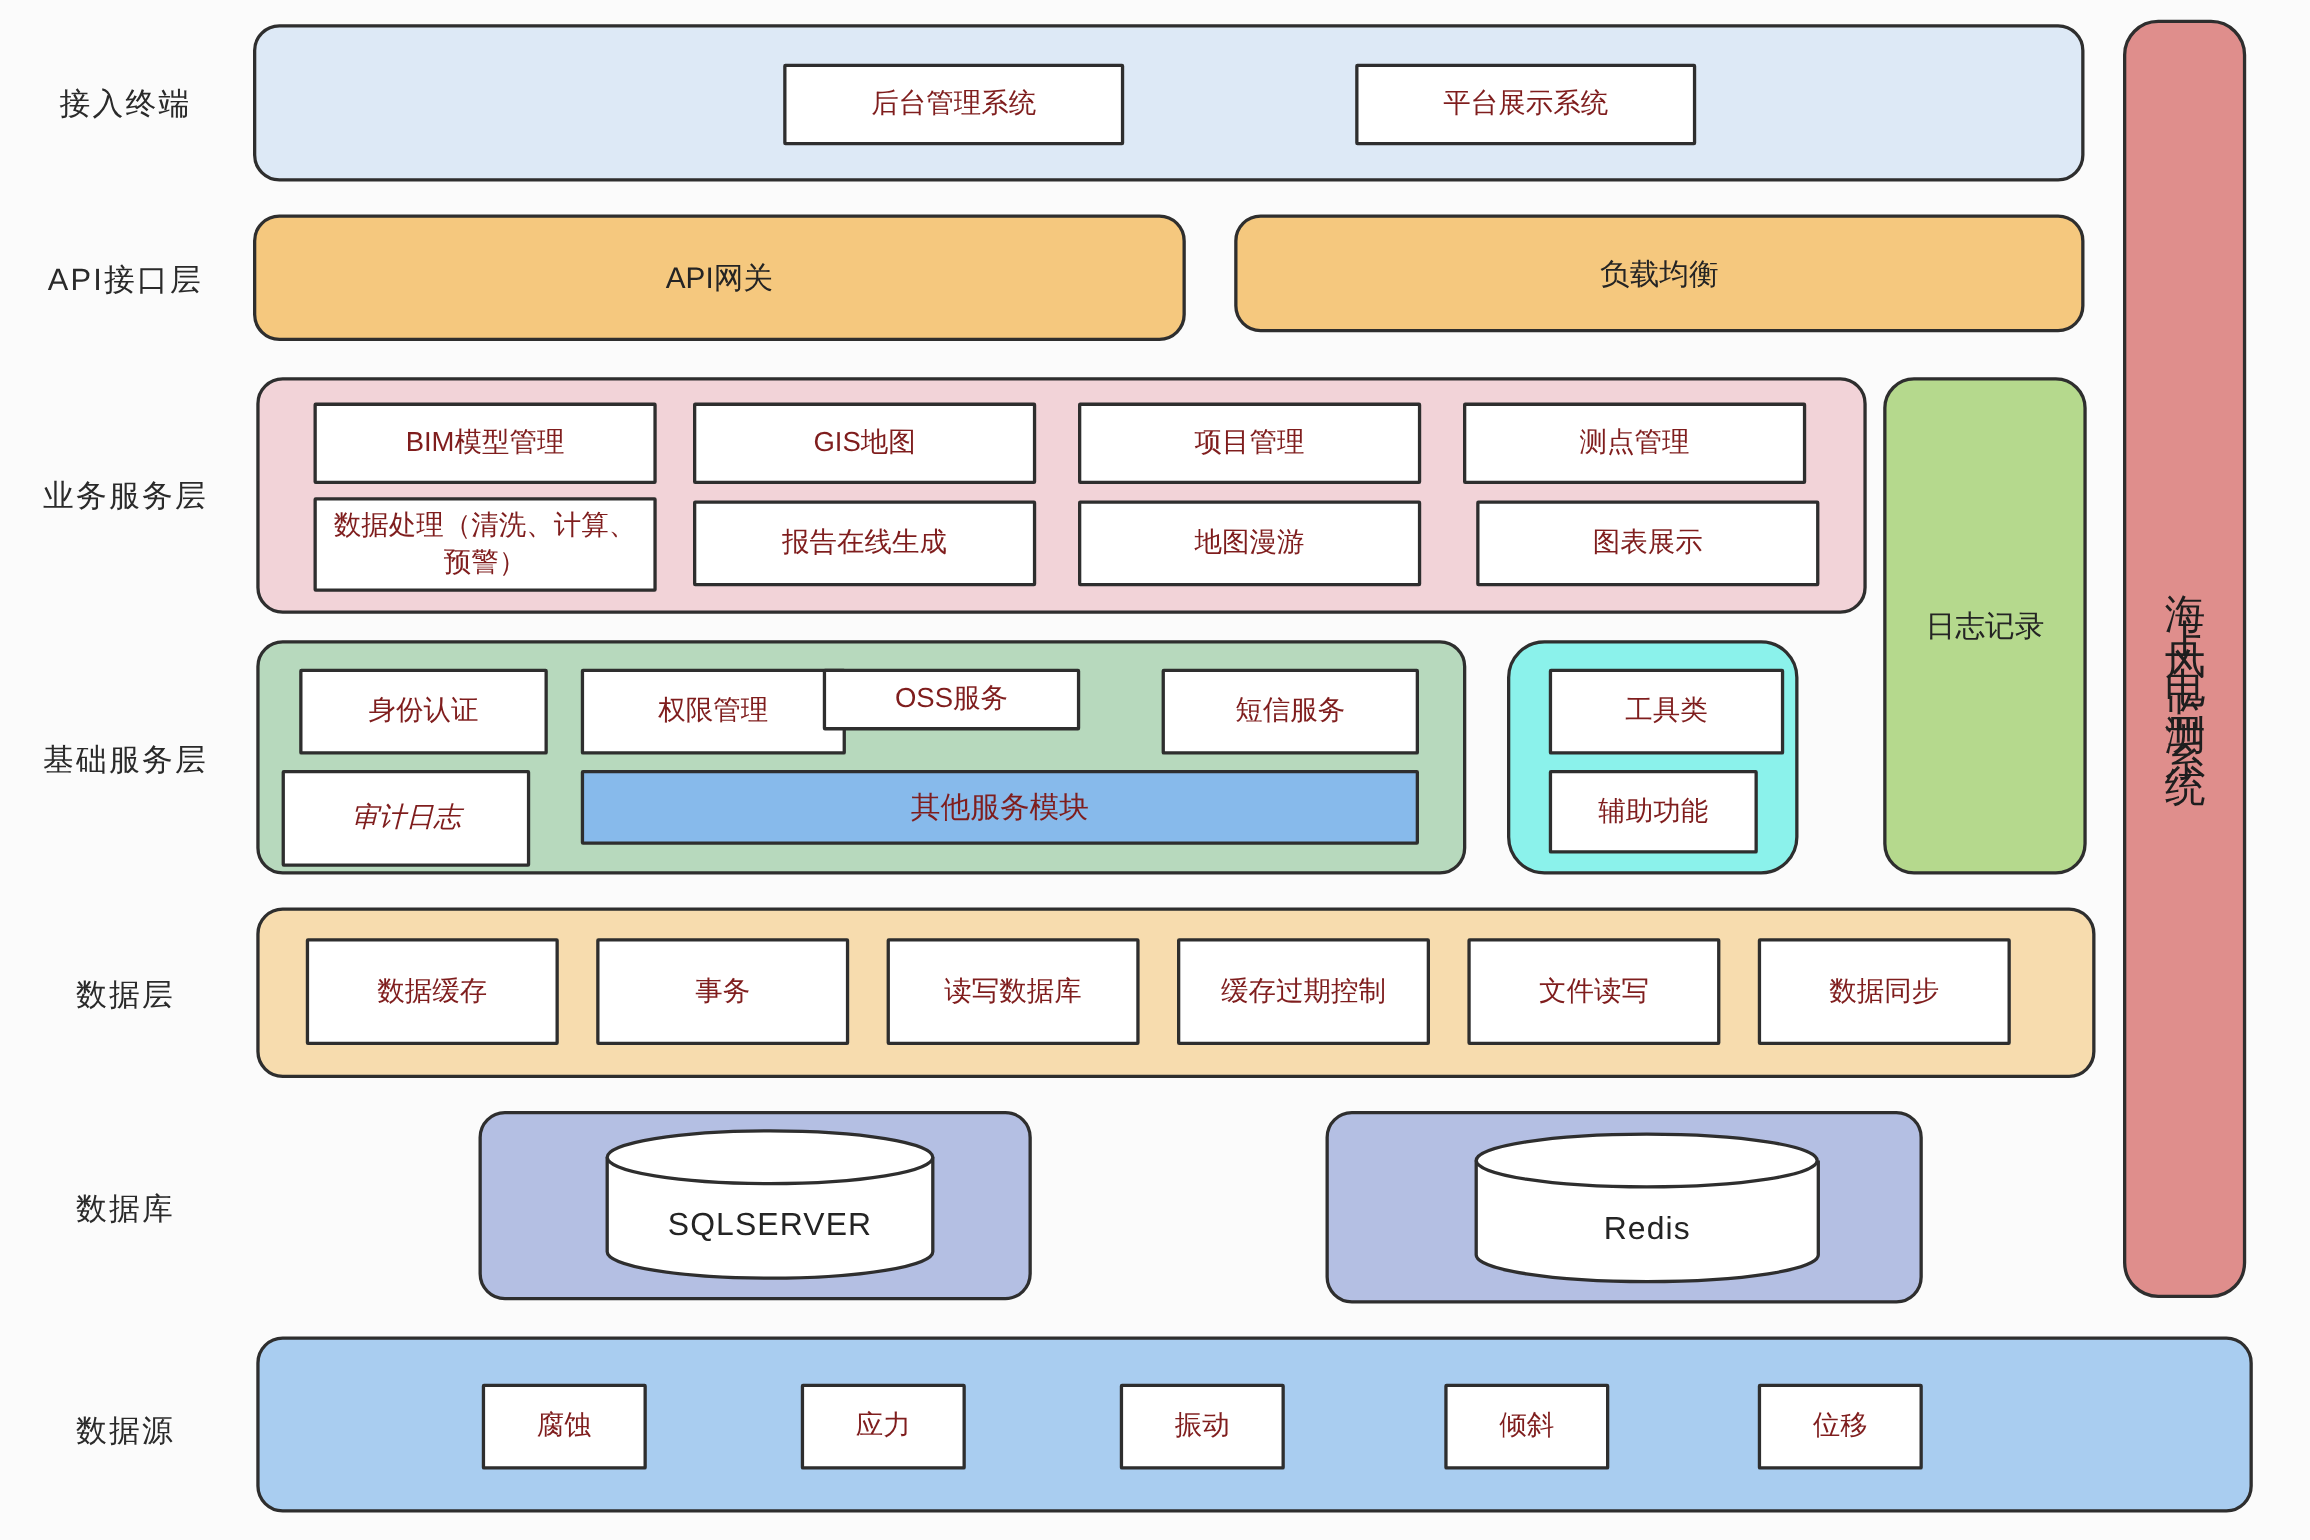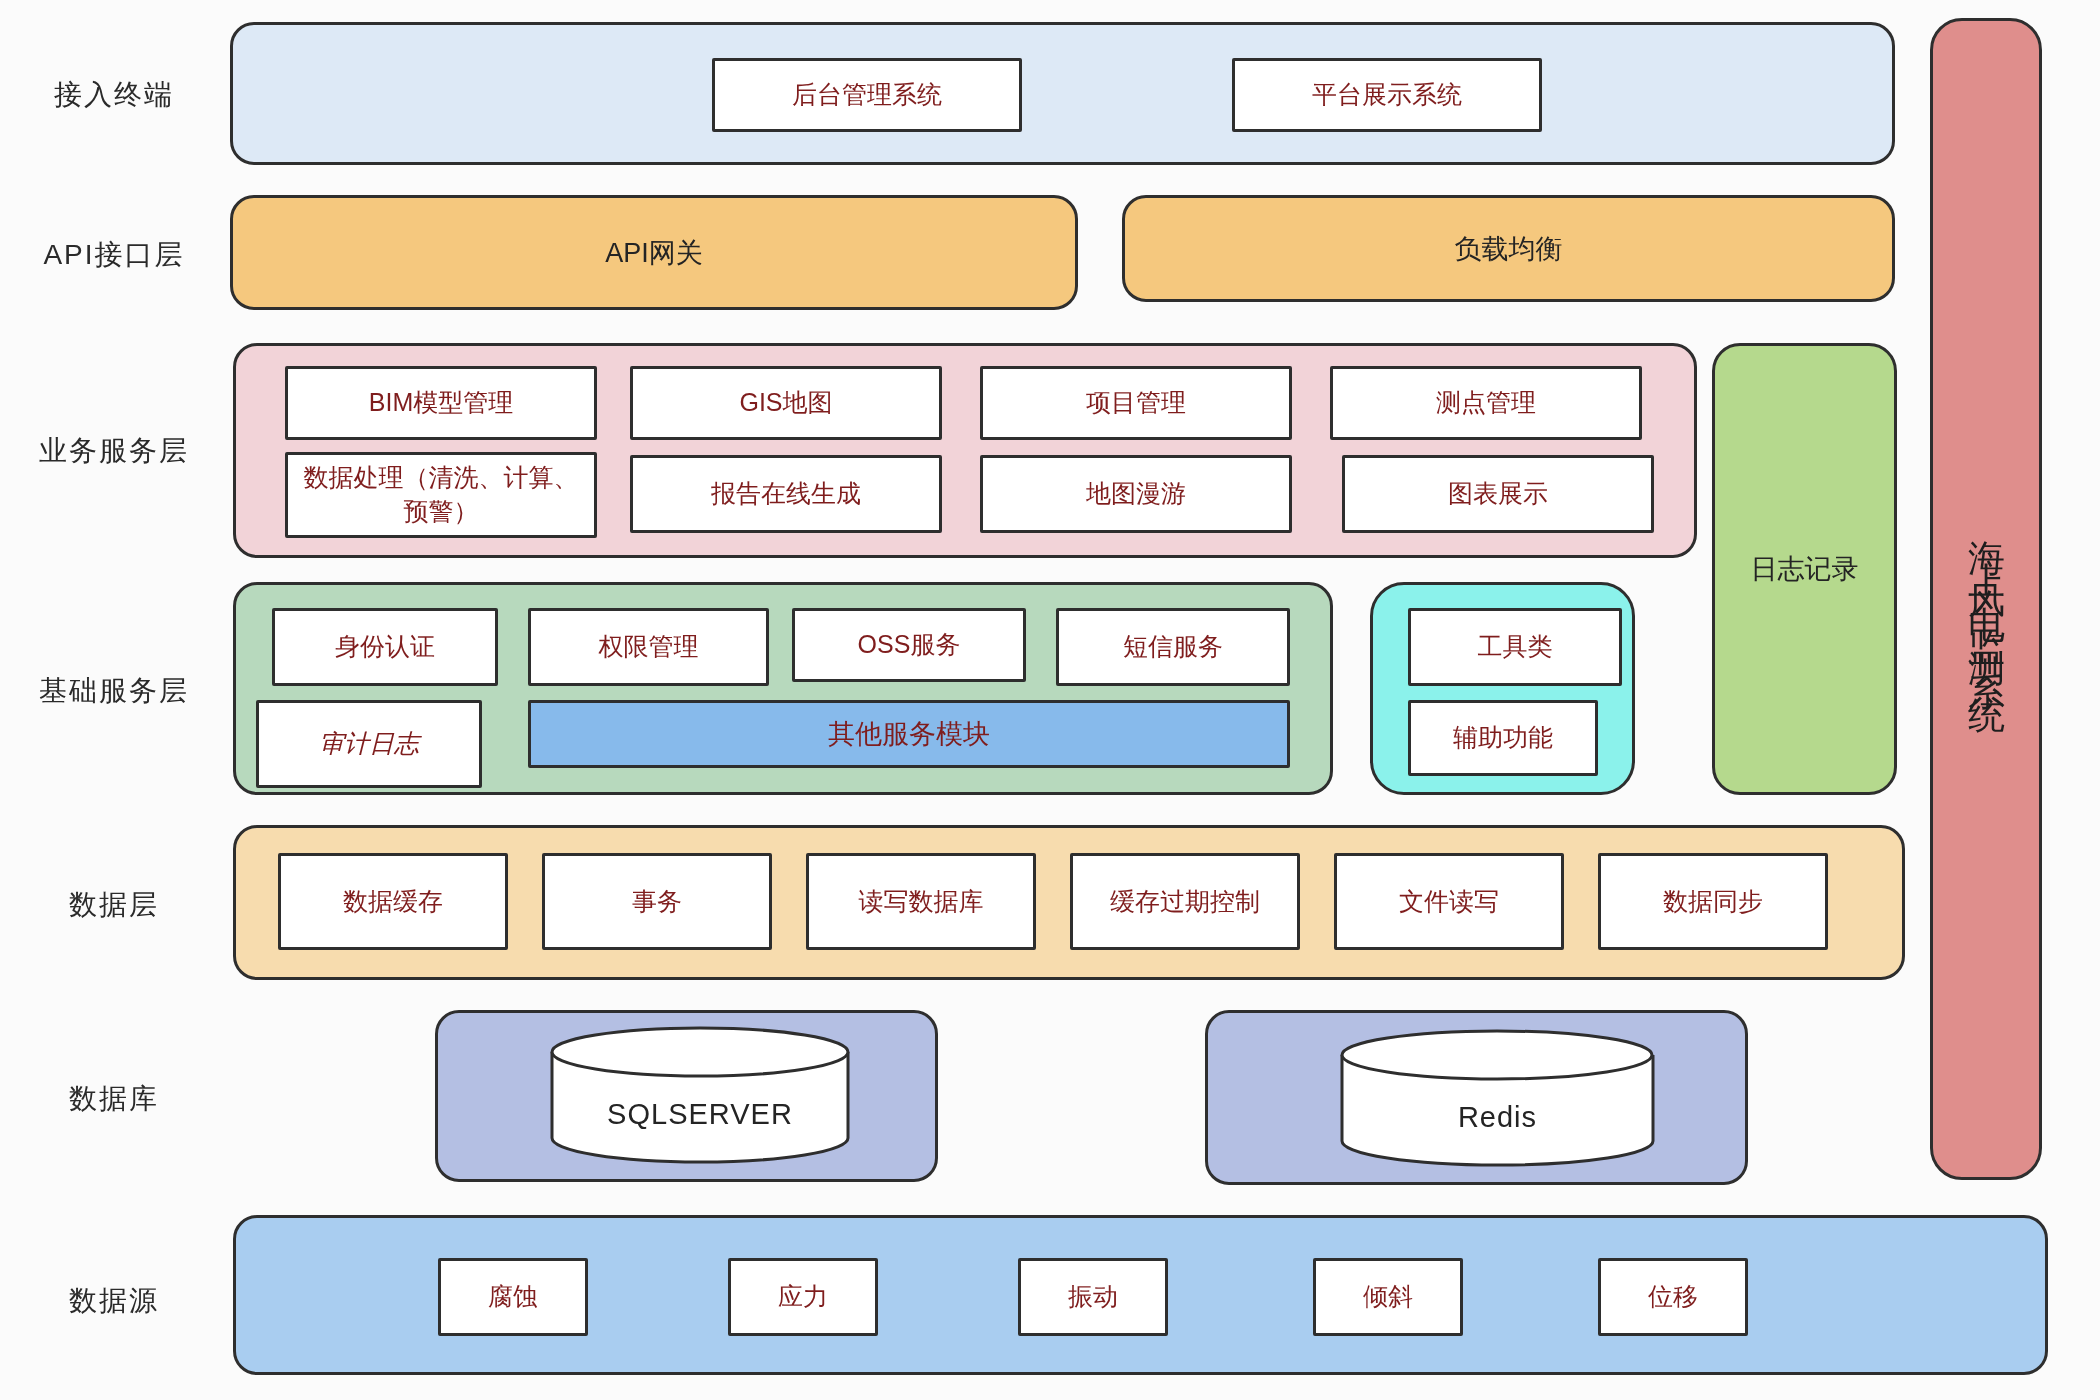--- a/index.html
+++ b/index.html
@@ -67,21 +67,21 @@
   <div class="node" style="left:980px;top:366px;width:312px;height:74px;">项目管理</div>
   <div class="node" style="left:1330px;top:366px;width:312px;height:74px;">测点管理</div>
   <div class="node" style="left:630px;top:455px;width:312px;height:78px;">报告在线生成</div>
   <div class="node" style="left:285px;top:452px;width:312px;height:86px;">数据处理（清洗、计算、预警）</div>
   <div class="node" style="left:980px;top:455px;width:312px;height:78px;">地图漫游</div>
   <div class="node" style="left:1330px;top:455px;width:312px;height:78px;margin-left:12px;">图表展示</div>
 
   <div class="container" style="left:233px;top:582px;width:1100px;height:213px;background:#b7d9bd;"></div>
   <div class="node" style="left:272px;top:608px;width:226px;height:78px;">身份认证</div>
   <div class="node" style="left:528px;top:608px;width:241px;height:78px;">权限管理</div>
-  <div class="node" style="left:792px;top:608px;width:234px;height:74px;">OSS服务</div>
+  <div class="node" style="left:748px;top:608px;width:234px;height:56px;">OSS服务</div>
   <div class="node" style="left:1056px;top:608px;width:234px;height:78px;">短信服务</div>
   <div class="node" style="left:256px;top:700px;width:226px;height:88px;font-style:italic;">审计日志</div>
   <div class="node" style="left:528px;top:700px;width:762px;height:68px;background:#87baeb;font-size:27px;">其他服务模块</div>
 
   <div class="container" style="left:1370px;top:582px;width:265px;height:213px;background:#8bf2eb;border-radius:34px;"></div>
   <div class="node" style="left:1408px;top:608px;width:214px;height:78px;">工具类</div>
   <div class="node" style="left:1408px;top:700px;width:190px;height:76px;">辅助功能</div>
 
   <div class="bigcell" style="left:1712px;top:343px;width:185px;height:452px;background:#b5d98d;border-radius:28px;">日志记录</div>
 

